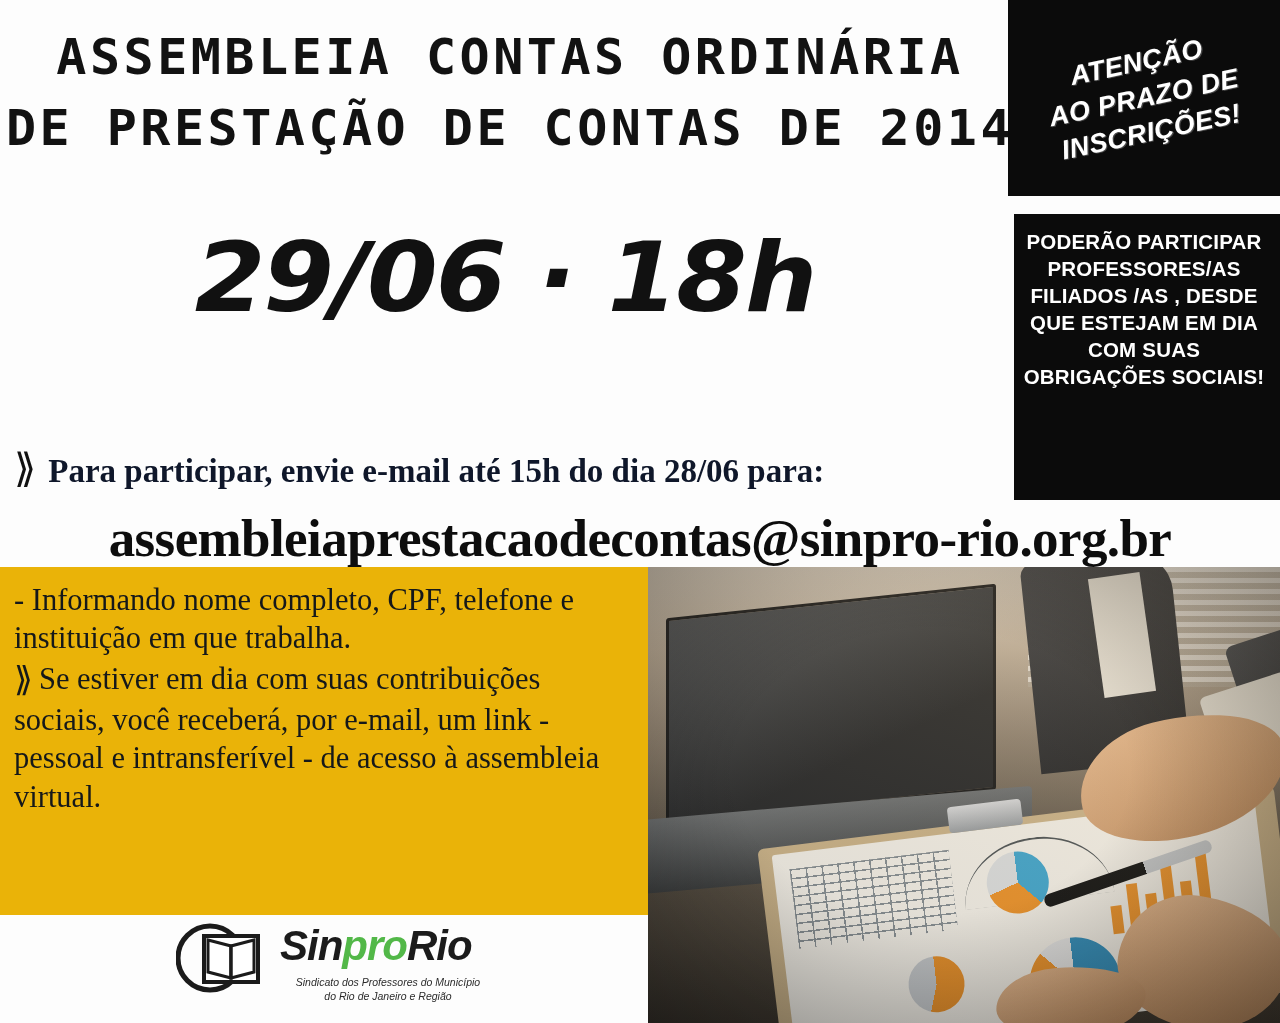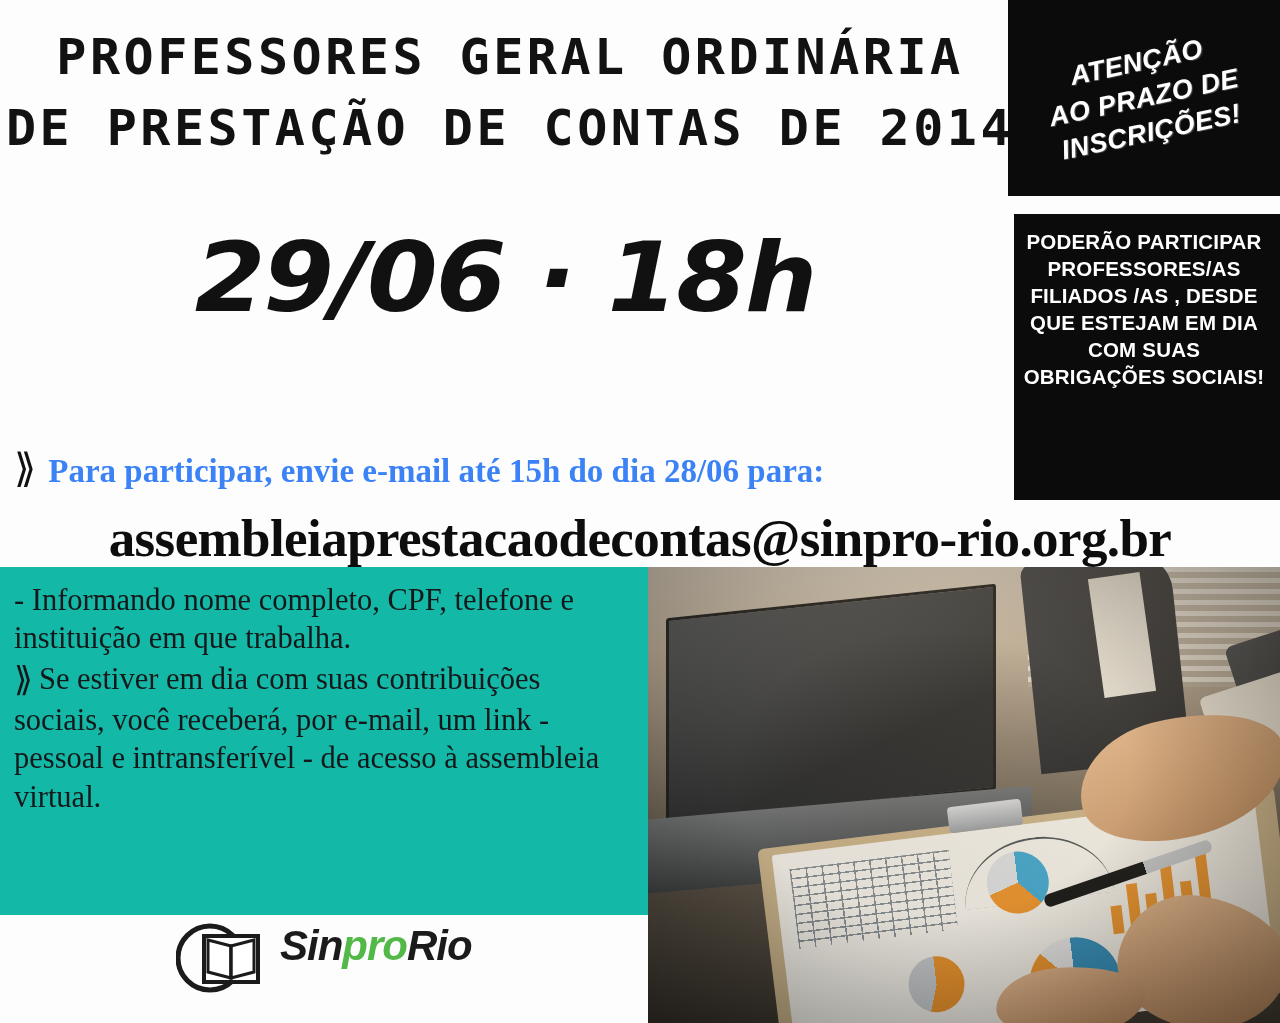--- a/index.html
+++ b/index.html
@@ -119,21 +119,21 @@
   .chev {
     font-family: "DejaVu Sans", sans-serif;
     font-size: 40px;
     line-height: 0.8;
     color: #111;
   }
   .callout-text {
     font-family: "Liberation Serif", serif;
     font-weight: bold;
     font-size: 33px;
-    color: #3b82f6;
+    color: #0f172a;
     white-space: nowrap;
   }
   .email {
     position: absolute;
     left: 0;
     top: 508px;
     width: 1280px;
     text-align: center;
     font-family: "Liberation Serif", serif;
     font-weight: bold;
@@ -142,21 +142,21 @@
     color: #0d0d0d;
   }
 
   
   .panel {
     position: absolute;
     left: 0;
     top: 567px;
     width: 648px;
     height: 348px;
-    background: #14b8a6;
+    background: #eab308;
     padding: 14px 16px 10px 14px;
   }
   .panel p {
     font-family: "Liberation Serif", serif;
     font-size: 30.5px;
     line-height: 1.26;
     color: #15181a;
   }
   .panel .chev-sm {
     font-family: "DejaVu Sans", sans-serif;
@@ -315,21 +315,21 @@
     font-size: 10.5px;
     line-height: 1.3;
     color: #2b2b2b;
   }
 </style>
 </head>
 <body>
 
 <div id="poster">
 
-  <div class="headline"><span>PROFESSORES GERAL ORDINÁRIA</span>
+  <div class="headline"><span>ASSEMBLEIA CONTAS ORDINÁRIA</span>
 <span>DE PRESTAÇÃO DE CONTAS DE 2014</span></div>
 
   <div class="attn-box">
     <div class="attn-inner">
       <div>ATENÇÃO</div>
       <div>AO PRAZO DE</div>
       <div>INSCRIÇÕES!</div>
     </div>
   </div>
 
@@ -385,15 +385,19 @@
 
   <div class="logo">
     <svg class="logo-mark" viewBox="0 0 86 76">
       <circle cx="34" cy="38" r="32" fill="none" stroke="#1b1b1b" stroke-width="5"></circle>
       <rect x="28" y="16" width="54" height="46" fill="#ffffff" stroke="#1b1b1b" stroke-width="4"></rect>
       <path d="M32 20 L55 26 L55 58 L32 52 Z" fill="#ffffff" stroke="#1b1b1b" stroke-width="3"></path>
       <path d="M78 20 L55 26 L55 58 L78 52 Z" fill="#ffffff" stroke="#1b1b1b" stroke-width="3"></path>
       <line x1="55" y1="26" x2="55" y2="58" stroke="#1b1b1b" stroke-width="3"></line>
     </svg>
     <div class="logo-word"><span>Sin</span><span class="pro">pro</span><span>Rio</span></div>
+    <div class="logo-sub">
+      <div>Sindicato dos Professores do Município</div>
+      <div>do Rio de Janeiro e Região</div>
+    </div>
   </div>
 
 </div>
 
 </body></html>

